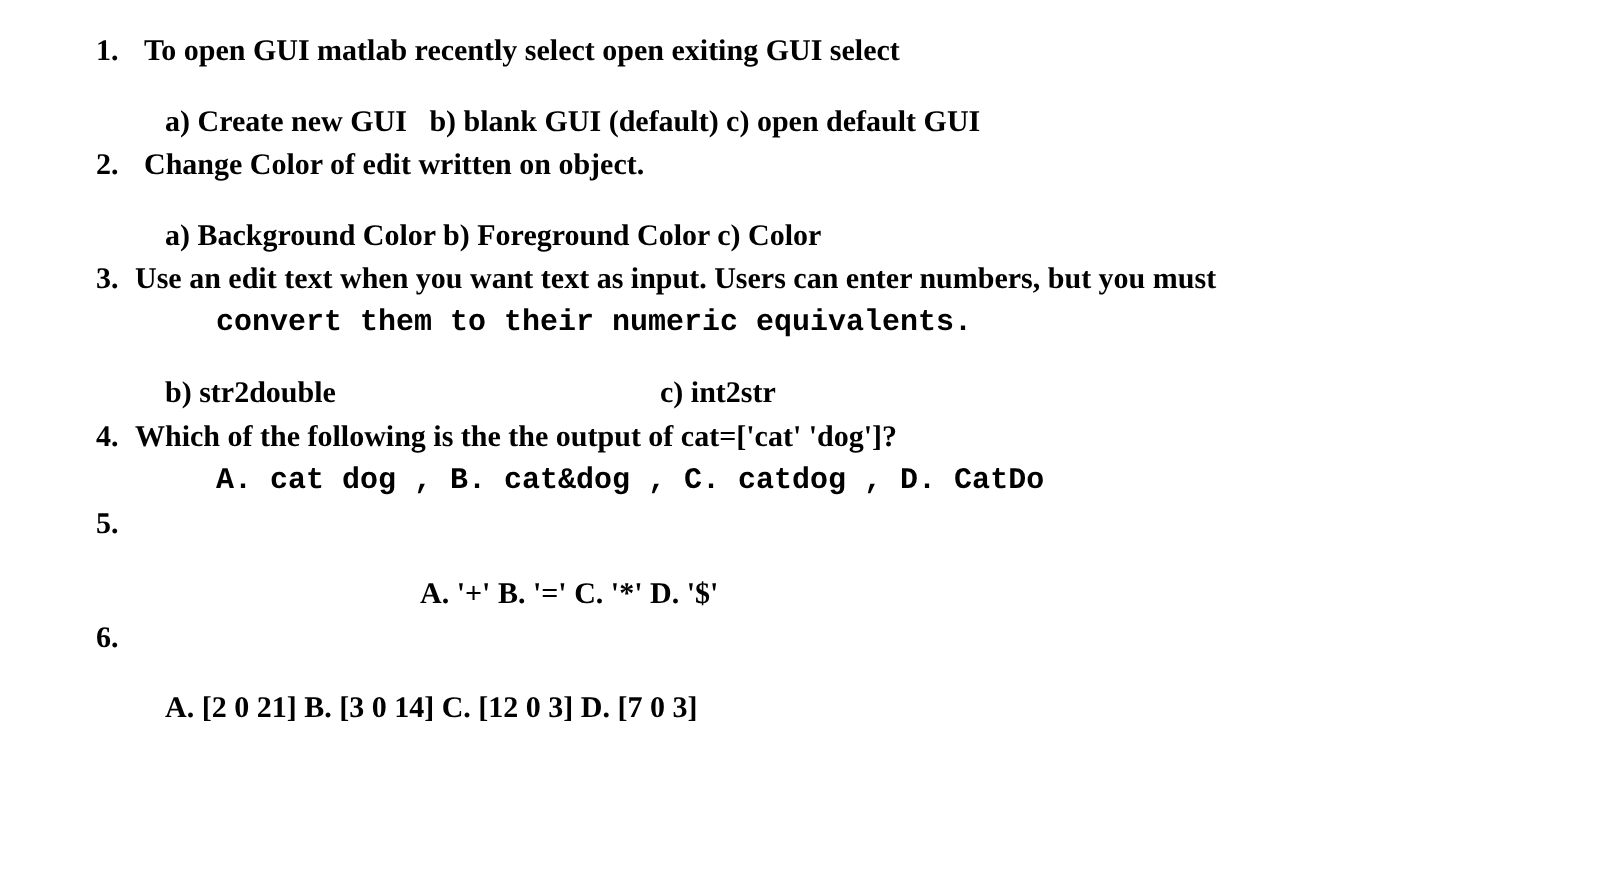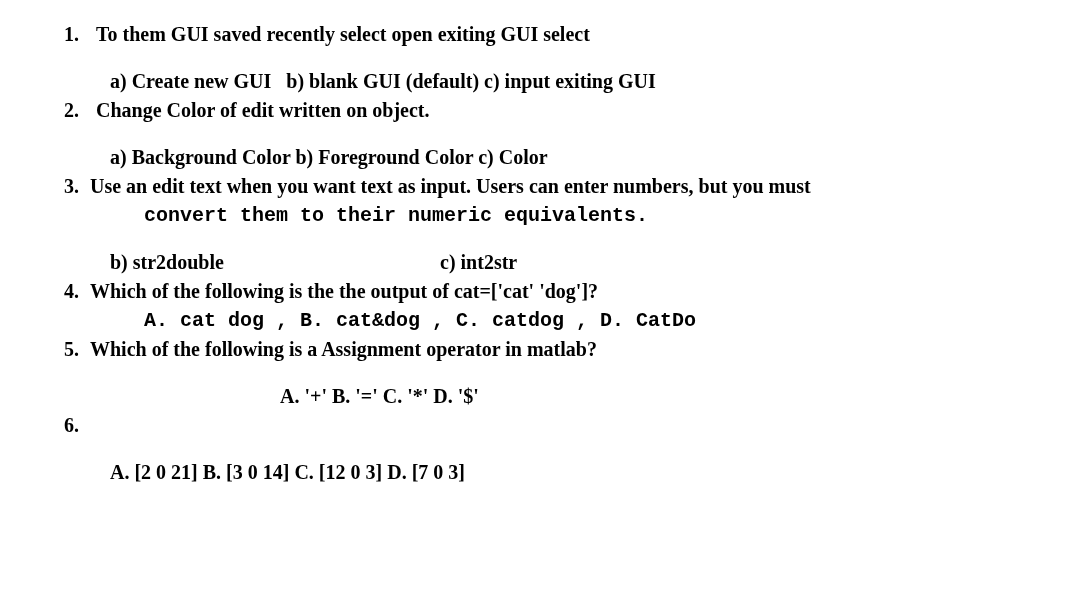--- a/index.html
+++ b/index.html
@@ -43,27 +43,27 @@
     .opt-row-3 > span:nth-child(2) { width: 270px; font-family: Liberation Serif, serif; }
     .spacer {
       height: 18px;
     }
   </style>
 </head>
 <body>
 
 <div class="numbered">
   <span class="num">1.</span>
-  <span>To them GUI saved recently select open exiting GUI select</span>
+  <span>To open GUI matlab recently select open exiting GUI select</span>
 </div>
 <div class="spacer"></div>
 <div class="opt-row">
   <span>a) Create new GUI</span>&nbsp;&nbsp;
   <span>b) blank GUI (default)</span>
-  <span>c) input exiting GUI</span>
+  <span>c) open default GUI</span>
 </div>
 
 <div class="numbered">
   <span class="num">2.</span>
   <span>Change Color of edit written on object.</span>
 </div>
 <div class="spacer"></div>
 <div class="opt-row">
   <span>a) Background Color</span>
   <span>b) Foreground Color</span>
@@ -82,21 +82,20 @@
 </div>
 
 <div class="numbered">
   <span class="num num-wide">4.</span>
   <span>Which of the following is the the output of cat=['cat' 'dog']?</span>
 </div>
 <div class="indent-sub">A. cat dog , B. cat&amp;dog ,  C. catdog , D. CatDo</div>
 
 <div class="numbered">
   <span class="num num-wide">5.</span>
-  <span>Which of the following is a Assignment operator in matlab?</span>
 </div>
 <div class="spacer"></div>
 <div style="padding-left:220px;">A. '+' B. '=' C. '*' D. '$'</div>
 
 <div class="numbered">
   <span class="num num-wide">6.</span>
 </div>
 <div class="spacer"></div>
 <div class="opt-row">A. [2 0 21] B. [3 0 14] C. [12 0 3] D. [7 0 3]</div>
 

